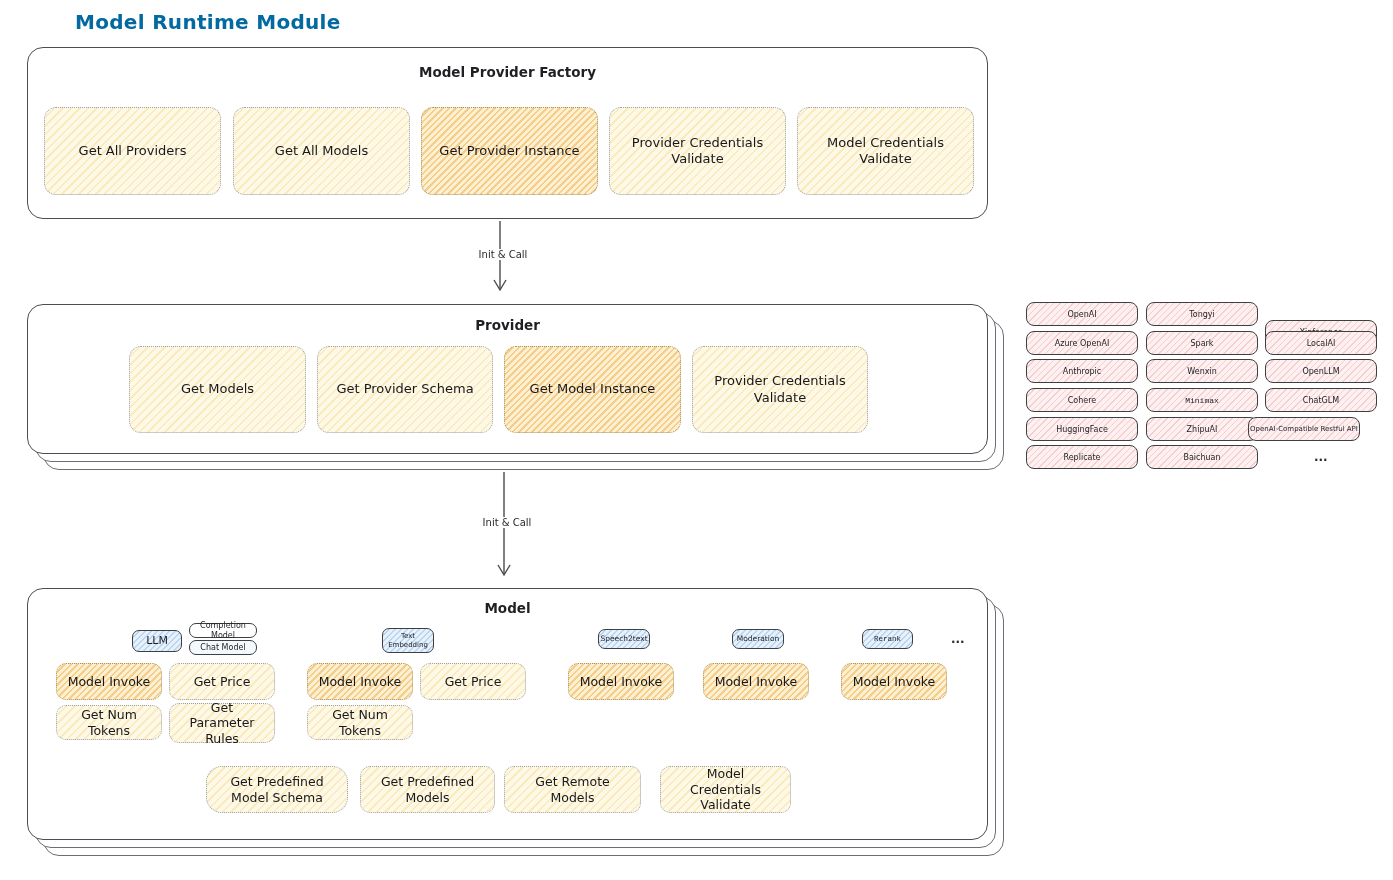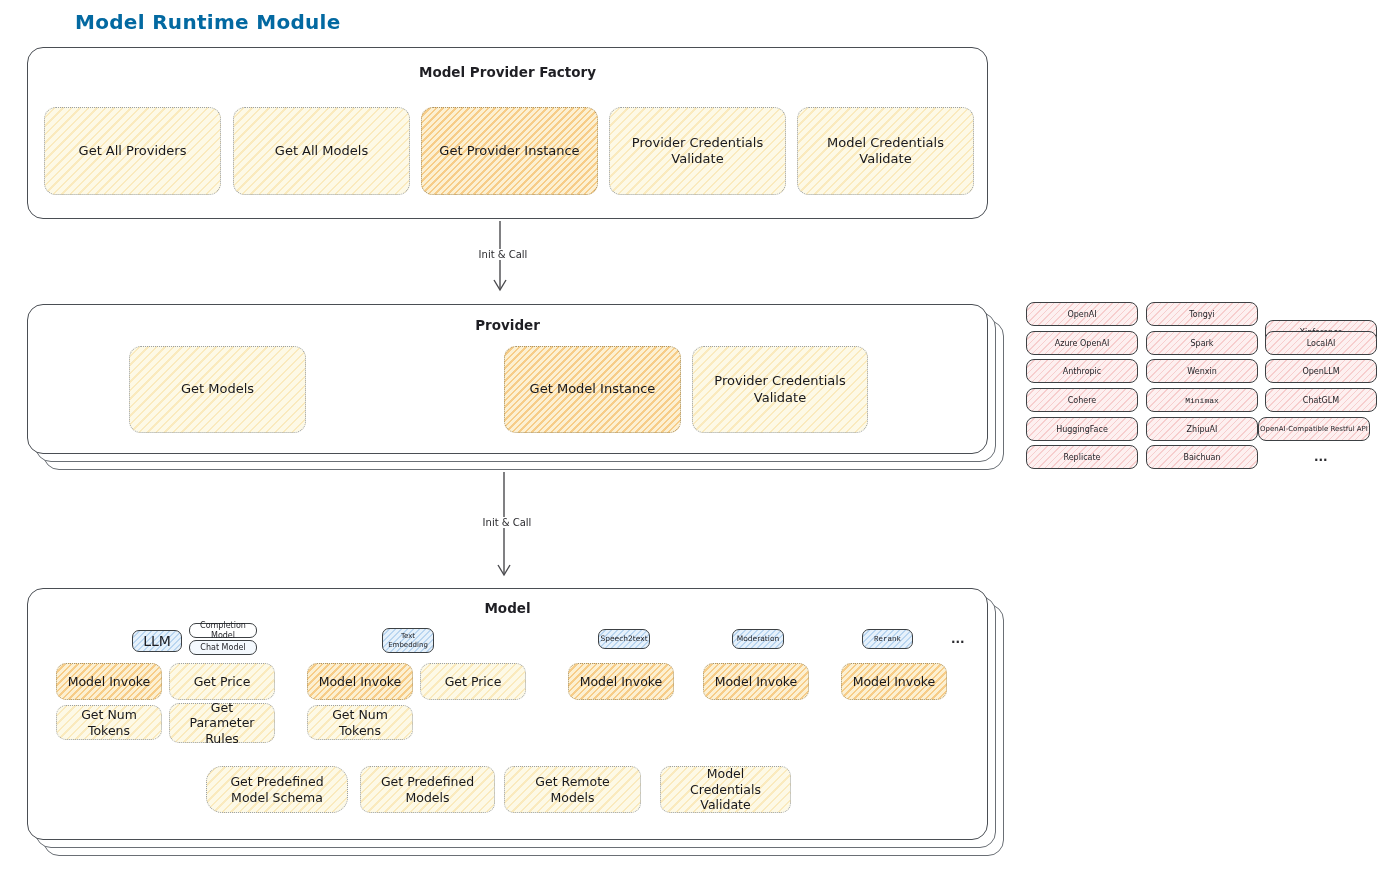--- a/index.html
+++ b/index.html
@@ -99,57 +99,58 @@
     <path d="M11 0 L11 68" stroke="#4a4a4e" stroke-width="1.4" fill="none"></path>
     <path d="M5 59 L11 69 L17 59" stroke="#4a4a4e" stroke-width="1.4" fill="none"></path>
   </svg>
   <div class="arrow-label" style="left:470px;top:249px;width:60px;">Init &amp; Call</div>
 
   <div class="stack-layer" style="left:43px;top:320px;width:961px;height:150px;"></div>
   <div class="stack-layer" style="left:35px;top:312px;width:961px;height:150px;"></div>
   <div class="container" style="left:27px;top:304px;width:961px;height:150px;">
     <div class="container-label" style="top:12px;">Provider</div>
     <div class="node node-yellow" style="left:101px;top:41px;width:177px;height:87px;">Get Models</div>
+    <div class="node node-yellow" style="left:289px;top:41px;width:176px;height:87px;">Get Provider Schema</div>
     <div class="node node-orange" style="left:476px;top:41px;width:177px;height:87px;">Get Model Instance</div>
     <div class="node node-yellow" style="left:664px;top:41px;width:176px;height:87px;">Provider Credentials Validate</div>
   </div>
 
   <div style="position:absolute;left:1026px;top:302px;width:352px;height:168px;">
     <div class="chip" style="left:0px;top:0px;">OpenAI</div>
     <div class="chip" style="left:120px;top:0px;">Tongyi</div>
     <div class="chip" style="left:239px;top:0px;margin-top:18px;">Xinference</div>
     <div class="chip" style="left:0px;top:29px;">Azure OpenAI</div>
     <div class="chip" style="left:120px;top:29px;">Spark</div>
     <div class="chip" style="left:239px;top:29px;">LocalAI</div>
     <div class="chip" style="left:0px;top:57px;">Anthropic</div>
     <div class="chip" style="left:120px;top:57px;">Wenxin</div>
     <div class="chip" style="left:239px;top:57px;">OpenLLM</div>
     <div class="chip" style="left:0px;top:86px;">Cohere</div>
     <div class="chip" style="left:120px;top:86px;font-family:Liberation Mono, monospace;">Minimax</div>
     <div class="chip" style="left:239px;top:86px;">ChatGLM</div>
     <div class="chip" style="left:0px;top:115px;">HuggingFace</div>
     <div class="chip" style="left:120px;top:115px;">ZhipuAI</div>
-    <div class="chip tiny" style="left:232px;top:115px;text-align:right;">OpenAI-Compatible Restful API</div>
+    <div class="chip tiny" style="left:222px;top:115px;text-align:right;">OpenAI-Compatible Restful API</div>
     <div class="chip" style="left:0px;top:143px;">Replicate</div>
     <div class="chip" style="left:120px;top:143px;">Baichuan</div>
     <div class="ellipsis" style="left:288px;top:148px;">...</div>
   </div>
 
   <svg class="arrow" style="left:493px;top:472px;" width="22" height="110">
     <path d="M11 0 L11 102" stroke="#4a4a4e" stroke-width="1.4" fill="none"></path>
     <path d="M5 93 L11 103 L17 93" stroke="#4a4a4e" stroke-width="1.4" fill="none"></path>
   </svg>
   <div class="arrow-label" style="left:474px;top:517px;width:60px;">Init &amp; Call</div>
 
   <div class="stack-layer" style="left:43px;top:604px;width:961px;height:252px;"></div>
   <div class="stack-layer" style="left:35px;top:596px;width:961px;height:252px;"></div>
   <div class="container" style="left:27px;top:588px;width:961px;height:252px;">
     <div class="container-label" style="top:11px;">Model</div>
 
-    <div class="tab tab-blue" style="left:104px;top:41px;width:50px;height:22px;font-size:14px;">LLM</div>
+    <div class="tab tab-blue" style="left:104px;top:41px;width:50px;height:22px;font-size:11px;">LLM</div>
     <div class="tab tab-plain" style="left:161px;top:34px;width:68px;height:15px;">Completion Model</div>
     <div class="tab tab-chat" style="left:161px;top:51px;width:68px;height:15px;">Chat Model</div>
     <div class="tab tab-blue" style="left:354px;top:39px;width:52px;height:25px;font-size:7px;">Text Embedding</div>
     <div class="tab tab-blue" style="left:570px;top:40px;width:52px;height:20px;font-size:7.5px;">Speech2text</div>
     <div class="tab tab-blue" style="left:704px;top:40px;width:52px;height:20px;font-size:7.5px;">Moderation</div>
     <div class="tab tab-blue" style="left:834px;top:40px;width:51px;height:20px;font-size:7.5px;font-family:Liberation Mono, monospace;">Rerank</div>
     <div class="ellipsis" style="left:923px;top:43px;">...</div>
 
     <div class="node node-orange op" style="left:28px;top:74px;width:106px;height:37px;">Model Invoke</div>
     <div class="node node-yellow op" style="left:141px;top:74px;width:106px;height:37px;">Get Price</div>

